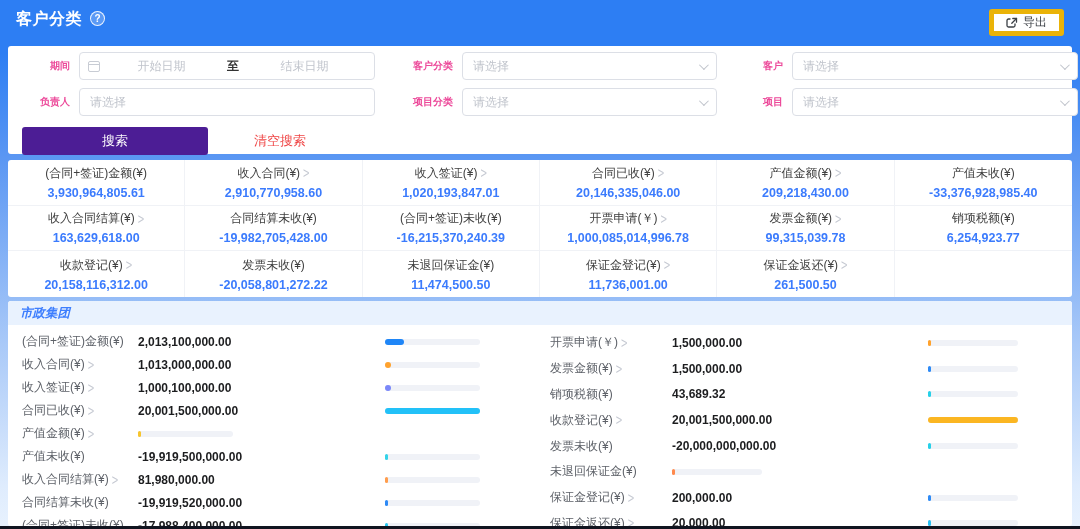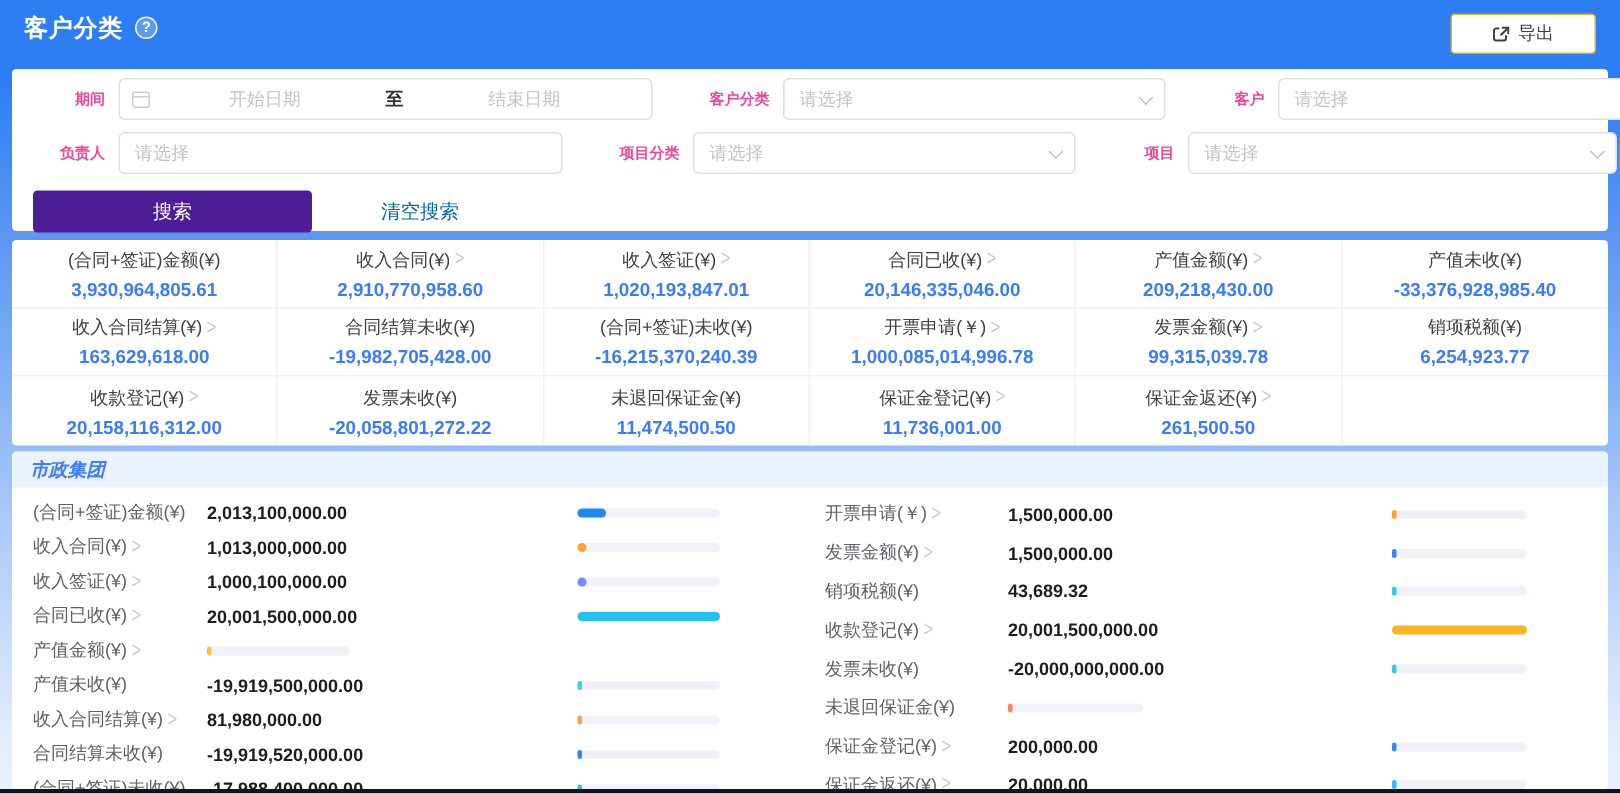--- a/index.html
+++ b/index.html
@@ -9,48 +9,48 @@
     font-family:"Liberation Sans","DejaVu Sans",sans-serif;
     background:linear-gradient(180deg,#2d7ef3 0%,#2d7ef3 10%,#5b97f3 30%,#a9c9f8 65%,#dfecfd 92%,#e8f2fe 100%);
   }
   body::after{content:"";position:absolute;left:0;right:0;bottom:0;height:3px;background:#10141f;}
 
   
   .app-header{position:absolute;top:0;left:0;right:0;height:44px;display:flex;align-items:flex-start;padding:9px 16px 0;}
   .app-title{color:#fff;font-size:16px;font-weight:700;letter-spacing:.5px;}
   .help-icon{display:inline-flex;align-items:center;justify-content:center;width:15px;height:15px;margin-left:8px;margin-top:2px;
     border-radius:50%;border:1px solid rgba(255,255,255,.9);background:rgba(255,255,255,.22);color:#fff;font-size:10px;font-weight:700;}
-  .export-btn{margin-left:auto;display:flex;align-items:center;gap:5px;height:27px;padding:0 27px;background:#fff;border:1px solid #eab308;
+  .export-btn{margin-left:auto;display:flex;align-items:center;gap:5px;height:27px;padding:0 12px;background:#fff;border:5px solid #eab308;
     border-radius:3px;font-size:12px;color:#3a3f45;cursor:pointer;}
 
   
   .panel{position:absolute;left:8px;right:8px;background:#fff;border-radius:3px;}
   .filter-panel{top:46px;height:108px;padding:6px 14px 0;}
   .summary-panel{top:160px;height:137px;overflow:hidden;}
   .detail-panel{top:301px;bottom:3px;overflow:hidden;}
 
   
   .f-row{display:flex;align-items:center;height:28px;margin-bottom:8px;}
   .f-label{font-size:10px;color:#ec4899;font-weight:600;text-align:right;flex:none;}
   .w48{width:48px;} .w64{width:64px;} .w40{width:40px;}
   .ipt{height:28px;border:1px solid #dcdfe6;border-radius:4px;background:#fff;display:flex;align-items:center;
     font-size:12px;color:#c0c4cc;margin-left:9px;flex:none;}
-  .ipt-date{width:356px;padding:0 8px;font-family:Liberation Mono, monospace;}
+  .ipt-date{width:296px;padding:0 8px;font-family:Liberation Mono, monospace;}
   .ipt-sel{padding:0 10px;justify-content:space-between;}
   .sel-270{width:255px;} .sel-300{width:286px;} .ipt-plain{width:296px;padding:0 10px;}
   .g2{margin-left:14px;} .g3{margin-left:26px;}
   .ph{color:#c0c4cc;}
   .date-ph{flex:1;text-align:center;}
   .to-label{color:#333;font-weight:600;flex:none;padding:0 4px;}
   .cal-icon{width:12px;height:11px;border:1px solid #c8ccd4;border-radius:2px;position:relative;flex:none;}
   .cal-icon::before{content:"";position:absolute;top:2px;left:0;right:0;border-top:1px solid #c8ccd4;}
   .chev{width:7px;height:7px;border-right:1px solid #c0c4cc;border-bottom:1px solid #c0c4cc;transform:rotate(45deg) translateY(-2px);flex:none;}
   .btn-row{display:flex;align-items:center;margin-top:11px;}
   .search-btn{width:186px;height:28px;background:#4c1d95;border:none;border-radius:3px;color:#fff;font-size:13px;cursor:pointer;}
-  .clear-link{margin-left:46px;font-size:13px;color:#0369a1;cursor:pointer;}
+  .clear-link{margin-left:46px;font-size:13px;color:#ef4444;cursor:pointer;}
 
   
   .summary-grid{display:grid;grid-template-columns:repeat(6,1fr);grid-template-rows:repeat(3,1fr);height:100%;}
   .s-cell{display:flex;flex-direction:column;align-items:center;justify-content:center;gap:4px;
     border-right:1px solid #f0f2f6;border-bottom:1px solid #f0f2f6;}
   .s-cell:nth-child(6n){border-right:none;}
   .s-cell:nth-child(n+13){border-bottom:none;}
   .s-label{font-size:12px;color:#404040;display:flex;align-items:center;}
   .drill{color:#c5c9d2;font-size:11px;margin-left:3px;transform:scaleY(1.3);}
   .s-value{font-size:12.5px;font-weight:700;color:#3b7bfd;}

